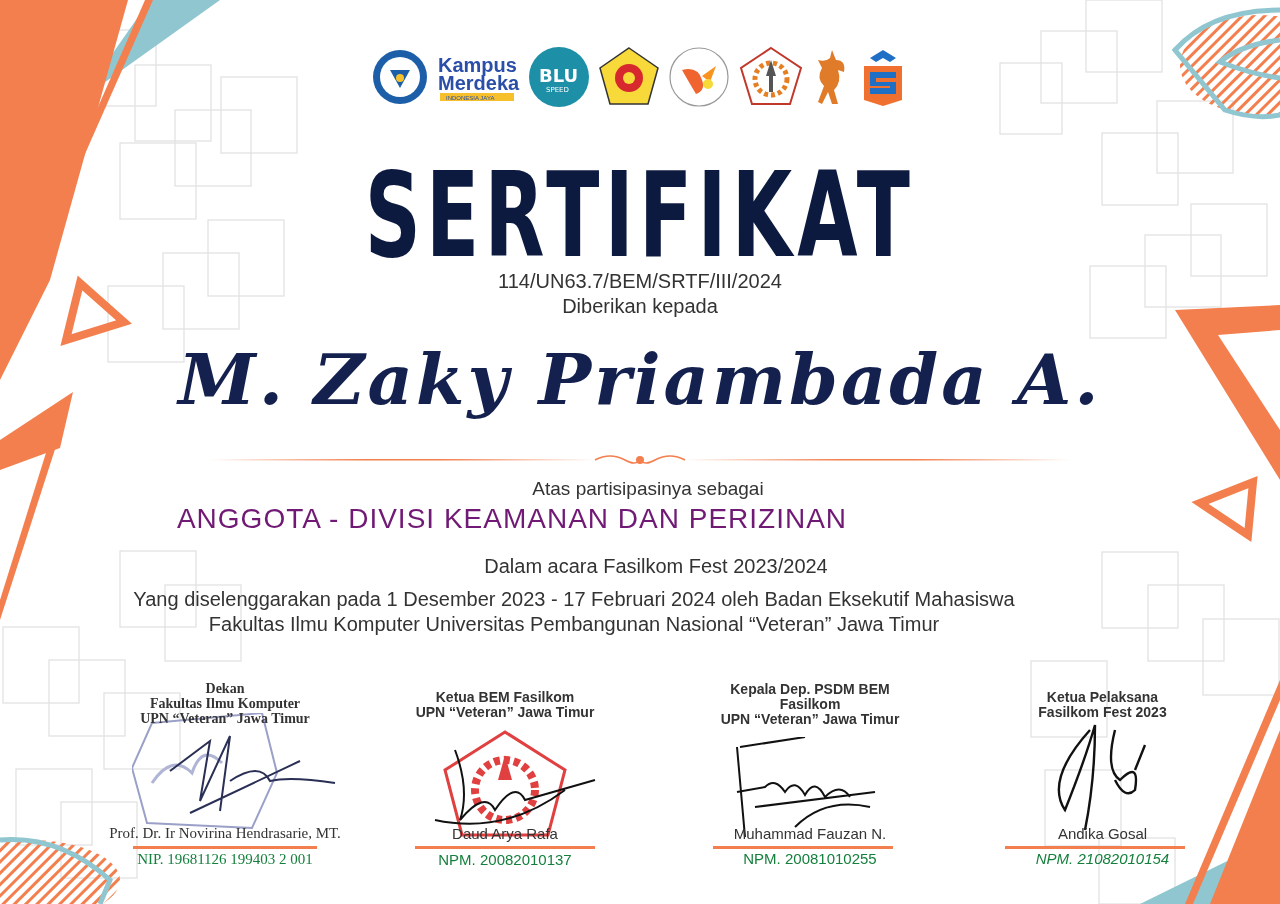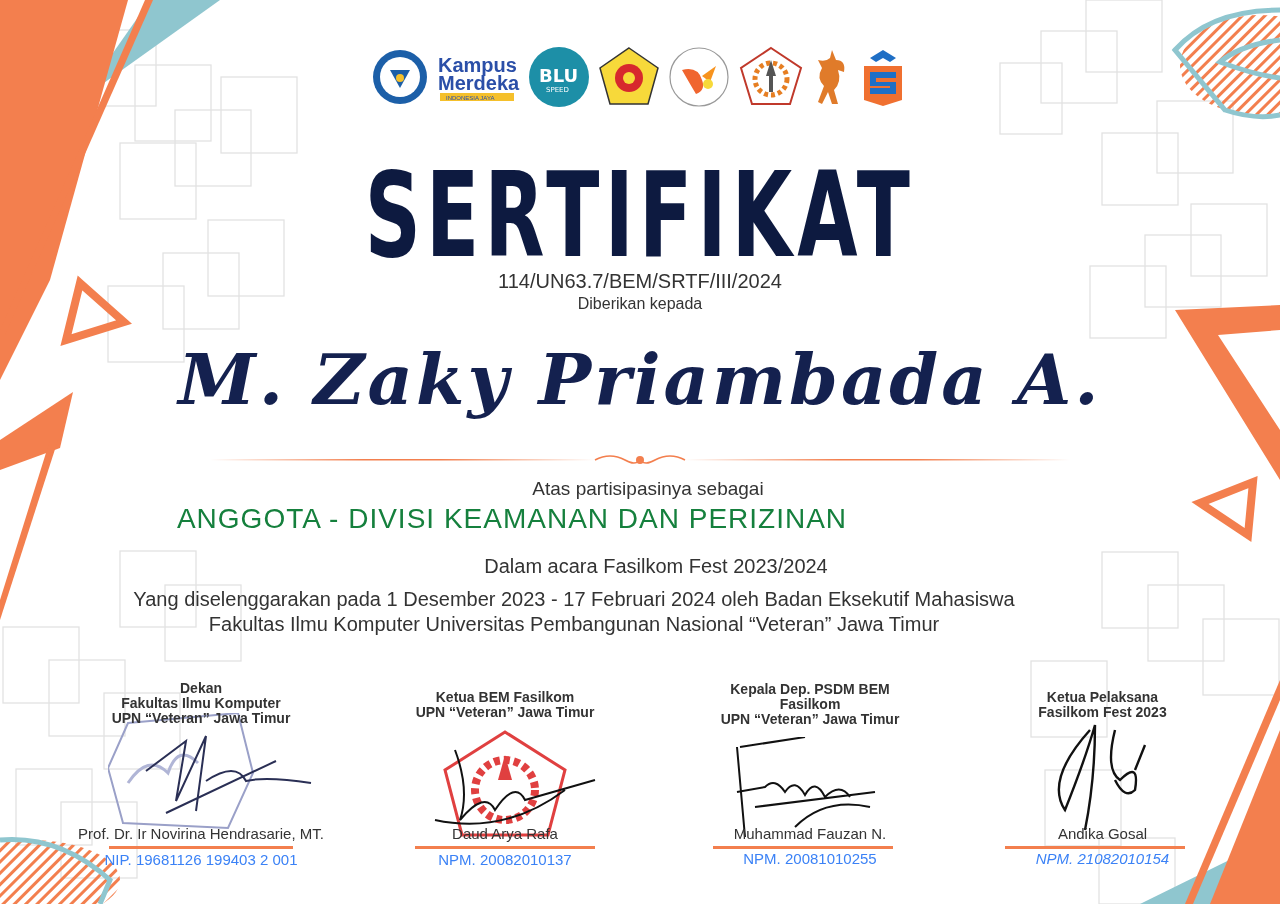--- a/index.html
+++ b/index.html
@@ -2,32 +2,32 @@
 <html><head>
 <meta charset="utf-8">
 <style>
   html,body{margin:0;padding:0;}
   body{width:1280px;height:904px;overflow:hidden;background:#ffffff;position:relative;font-family:"Liberation Sans",sans-serif;color:#333;}
   .deco{position:absolute;left:0;top:0;width:1280px;height:904px;pointer-events:none;}
   .logos{position:absolute;top:44px;left:372px;width:540px;height:66px;display:flex;align-items:center;gap:8px;}
   .logo{height:62px;display:flex;align-items:center;justify-content:center;}
   .title{position:absolute;top:140px;left:0;width:1280px;text-align:center;font-family:"DejaVu Sans",sans-serif;font-weight:bold;font-size:118px;letter-spacing:8px;color:#0d1a40;transform:scaleX(0.66);transform-origin:center;line-height:150px;}
   .number{position:absolute;top:270px;left:0;width:1280px;text-align:center;font-size:20px;color:#333;}
-  .given{position:absolute;top:295px;left:0;width:1280px;text-align:center;font-size:16px;color:#333;}
+  .given{position:absolute;top:295px;left:0;width:1280px;text-align:center;font-size:20px;color:#333;}
   .name{position:absolute;top:338px;left:0;width:1280px;text-align:center;font-family:"DejaVu Serif",serif;font-style:italic;font-weight:bold;font-size:70px;color:#14214f;letter-spacing:3px;}
   .divider{position:absolute;top:452px;left:210px;width:860px;height:16px;}
   .for{position:absolute;top:478px;left:8px;width:1280px;text-align:center;font-size:19px;color:#333;}
-  .role{position:absolute;top:503px;left:0;width:1024px;text-align:center;font-size:28px;letter-spacing:1px;color:#15803d;}
+  .role{position:absolute;top:503px;left:0;width:1024px;text-align:center;font-size:28px;letter-spacing:1px;color:#701a75;}
   .event{position:absolute;top:555px;left:0;width:1280px;text-align:center;font-size:20px;color:#333;padding-left:16px;}
   .organizer{position:absolute;top:587px;left:0;width:1148px;text-align:center;font-size:20px;line-height:25px;color:#333;}
   .sig{position:absolute;text-align:center;}
   .sig .pos{font-weight:bold;font-size:14px;line-height:15px;color:#333;}
   .sig .signer{position:absolute;left:0;width:100%;font-size:15px;color:#333;}
   .sig .line{position:absolute;height:3px;background:#f37f4e;}
-  .sig .idno{position:absolute;left:0;width:100%;font-size:15px;color:#3b82f6;}
+  .sig .idno{position:absolute;left:0;width:100%;font-size:15px;color:#15803d;}
   .sigart{position:absolute;}
 </style>
 </head>
 <body>
 
 <svg class="deco" viewBox="0 0 1280 904">
   <g fill="none" stroke="#e2e2e2" stroke-width="1.3">
     <rect x="80" y="30" width="76" height="76"></rect>
       <rect x="135" y="65" width="76" height="76"></rect>
     <rect x="120" y="143" width="76" height="76"></rect>
@@ -154,21 +154,21 @@
 </svg>
 
 <div class="for">Atas partisipasinya sebagai</div>
 <div class="role">ANGGOTA  - DIVISI KEAMANAN DAN PERIZINAN</div>
 <div class="event">Dalam acara Fasilkom Fest 2023/2024</div>
 <div class="organizer">
   <div>Yang diselenggarakan pada 1 Desember 2023 - 17 Februari 2024 oleh Badan Eksekutif Mahasiswa</div>
   <div>Fakultas Ilmu Komputer Universitas Pembangunan Nasional “Veteran” Jawa Timur</div>
 </div>
 
-<div class="sig" style="left:56px;top:681px;width:290px;height:190px;">
+<div class="sig" style="left:80px;top:681px;width:290px;height:190px;font-family:Liberation Serif, serif;">
   <svg class="sigart" style="left:52px;top:32px;" width="150" height="120" viewBox="0 0 150 120">
     <polygon points="20,10 130,0 145,60 120,115 15,110 0,55" fill="none" stroke="#9aa0c8" stroke-width="2"></polygon>
     <path d="M20,70 Q40,40 60,60 Q70,30 90,50" fill="none" stroke="#b0b5d6" stroke-width="3"></path>
   </svg>
   <svg class="sigart" style="left:70px;top:40px;" width="190" height="100" viewBox="0 0 190 100">
     <path d="M20,50 L60,20 L50,80 L80,15 L70,90 M80,60 Q110,40 120,60 Q140,55 185,62 M40,92 L150,40" fill="none" stroke="#2a2f55" stroke-width="2"></path>
   </svg>
   <div class="pos" style="position:relative;">
     <div>Dekan</div>
     <div>Fakultas Ilmu Komputer</div>

